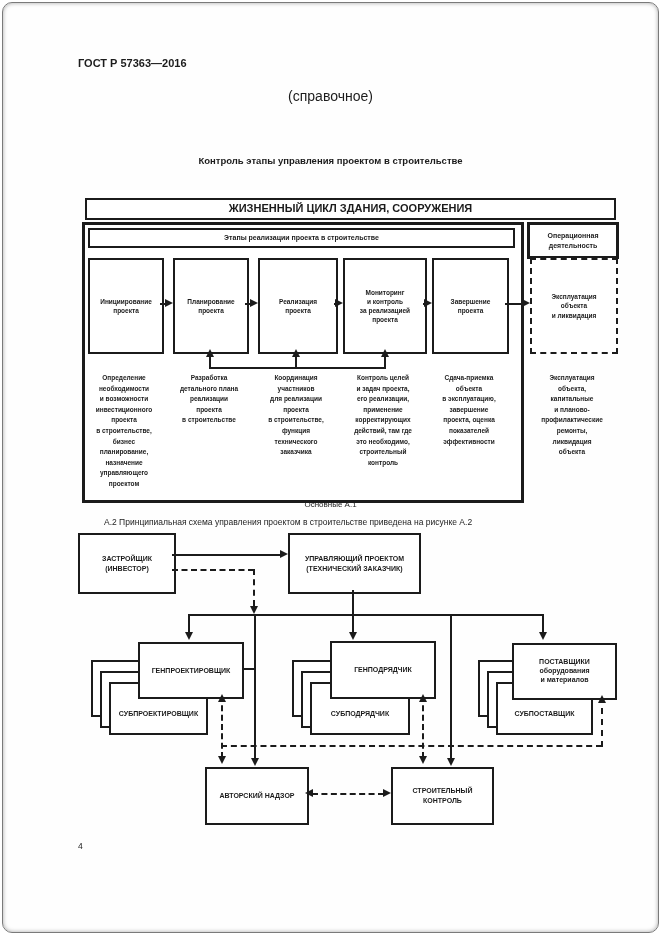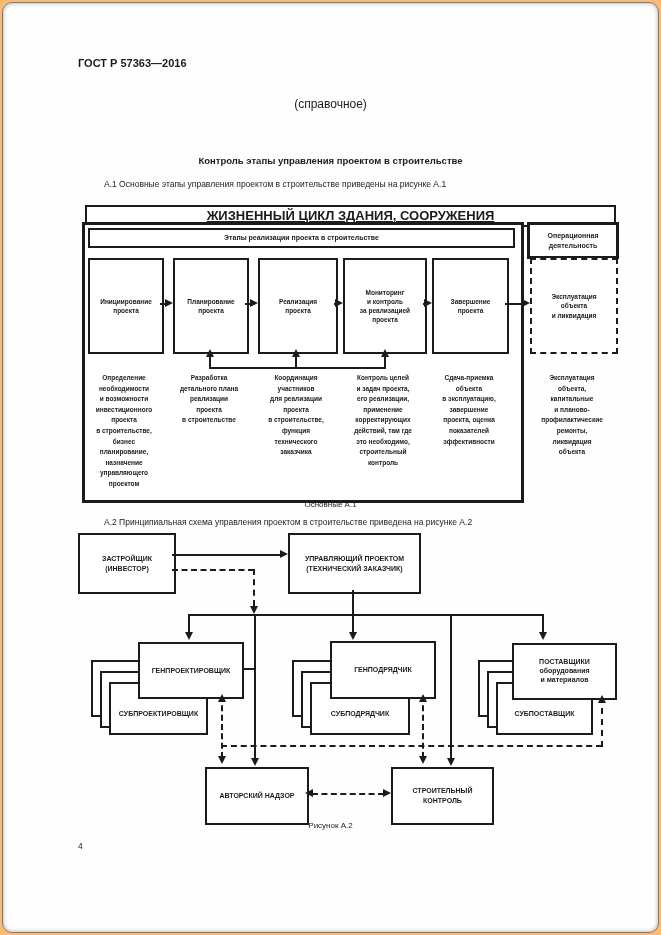--- a/index.html
+++ b/index.html
@@ -1,16 +1,16 @@
 <!DOCTYPE html>
 <html><head>
 <meta charset="utf-8">
 <style>
   html,body{margin:0;padding:0;background:#8f8f8f;font-family:"Liberation Sans",sans-serif;}
-  #stage{position:relative;width:661px;height:935px;overflow:hidden;background:#fdba74;}
+  #stage{position:relative;width:661px;height:935px;overflow:hidden;background:#ffffff;}
   #paper{position:absolute;left:2px;top:2px;right:2px;bottom:2px;background:#fefefe;border-radius:10px;
          border:1px solid #7a7a7a;box-shadow:inset 0 0 4px rgba(0,0,0,.35);}
   .abs{position:absolute;}
   .txt{position:absolute;color:#1c1c1c;}
   .ctr{position:absolute;left:0;width:661px;text-align:center;color:#1c1c1c;}
   .box{position:absolute;background:#fff;border:2px solid #1b1b1b;display:flex;align-items:center;justify-content:center;
        text-align:center;font-weight:bold;white-space:pre-line;color:#1b1b1b;line-height:1.4;}
   .b3{border-width:3px;}
   .dashb{border-style:dashed;}
   .hl{position:absolute;background:#1b1b1b;height:2px;}
@@ -25,25 +25,24 @@
   .desc{position:absolute;width:90px;text-align:center;font-size:6.5px;font-weight:bold;line-height:10.6px;
         white-space:pre-line;color:#1b1b1b;}
 </style>
 </head>
 <body>
 
 <div id="stage">
   <div id="paper"></div>
 
   <div class="txt" style="left:78px;top:57px;font-size:11px;font-weight:bold;">ГОСТ Р 57363—2016</div>
-  <div class="ctr" style="top:97px;font-size:12px;">(справочное)</div>
+  <div class="ctr" style="top:88px;font-size:14px;">(справочное)</div>
   <div class="ctr" style="top:155px;font-size:9.5px;font-weight:bold;">Контроль этапы управления проектом в строительстве</div>
-  <div class="txt" style="left:104px;top:179px;font-size:8.5px;">А.1  Основные этапы управления проектом в строительстве приведены на рисунке А.1</div>
-
-  <div class="box" style="left:85px;top:205px;width:527px;height:18px;font-size:13px;text-decoration:underline;">ЖИЗНЕННЫЙ ЦИКЛ ЗДАНИЯ, СООРУЖЕНИЯ</div>
+
+  <div class="box" style="left:85px;top:198px;width:527px;height:18px;font-size:11px;">ЖИЗНЕННЫЙ ЦИКЛ ЗДАНИЯ, СООРУЖЕНИЯ</div>
 
   <div class="abs" style="left:82px;top:222px;width:436px;height:275px;border:3px solid #1b1b1b;background:#fff;"></div>
 
   <div class="box" style="left:88px;top:228px;width:423px;height:16px;font-size:7px;">Этапы реализации проекта в строительстве</div>
 
   <div class="box b3" style="left:527px;top:222px;width:86px;height:31px;font-size:7px;">Операционная
 деятельность</div>
 
   <div class="box" style="left:88px;top:258px;width:72px;height:92px;font-size:6.5px;">Инициирование
 проекта</div>
@@ -190,16 +189,15 @@
   <div class="dh" style="left:221px;top:745px;width:381px;"></div>
 
   <div class="box" style="left:205px;top:767px;width:100px;height:54px;font-size:7px;">АВТОРСКИЙ НАДЗОР</div>
   <div class="box" style="left:391px;top:767px;width:99px;height:54px;font-size:7px;">СТРОИТЕЛЬНЫЙ
 КОНТРОЛЬ</div>
 
   <div class="dh" style="left:312px;top:793px;width:72px;"></div>
   <div class="tri tl" style="left:305px;top:789px;"></div>
   <div class="tri tr" style="left:383px;top:789px;"></div>
 
-  <div class="ctr" style="top:821px;font-size:8px;">Рисунок А.2</div>
 
   <div class="txt" style="left:78px;top:841px;font-size:8.5px;">4</div>
 </div>
 
 </body></html>

